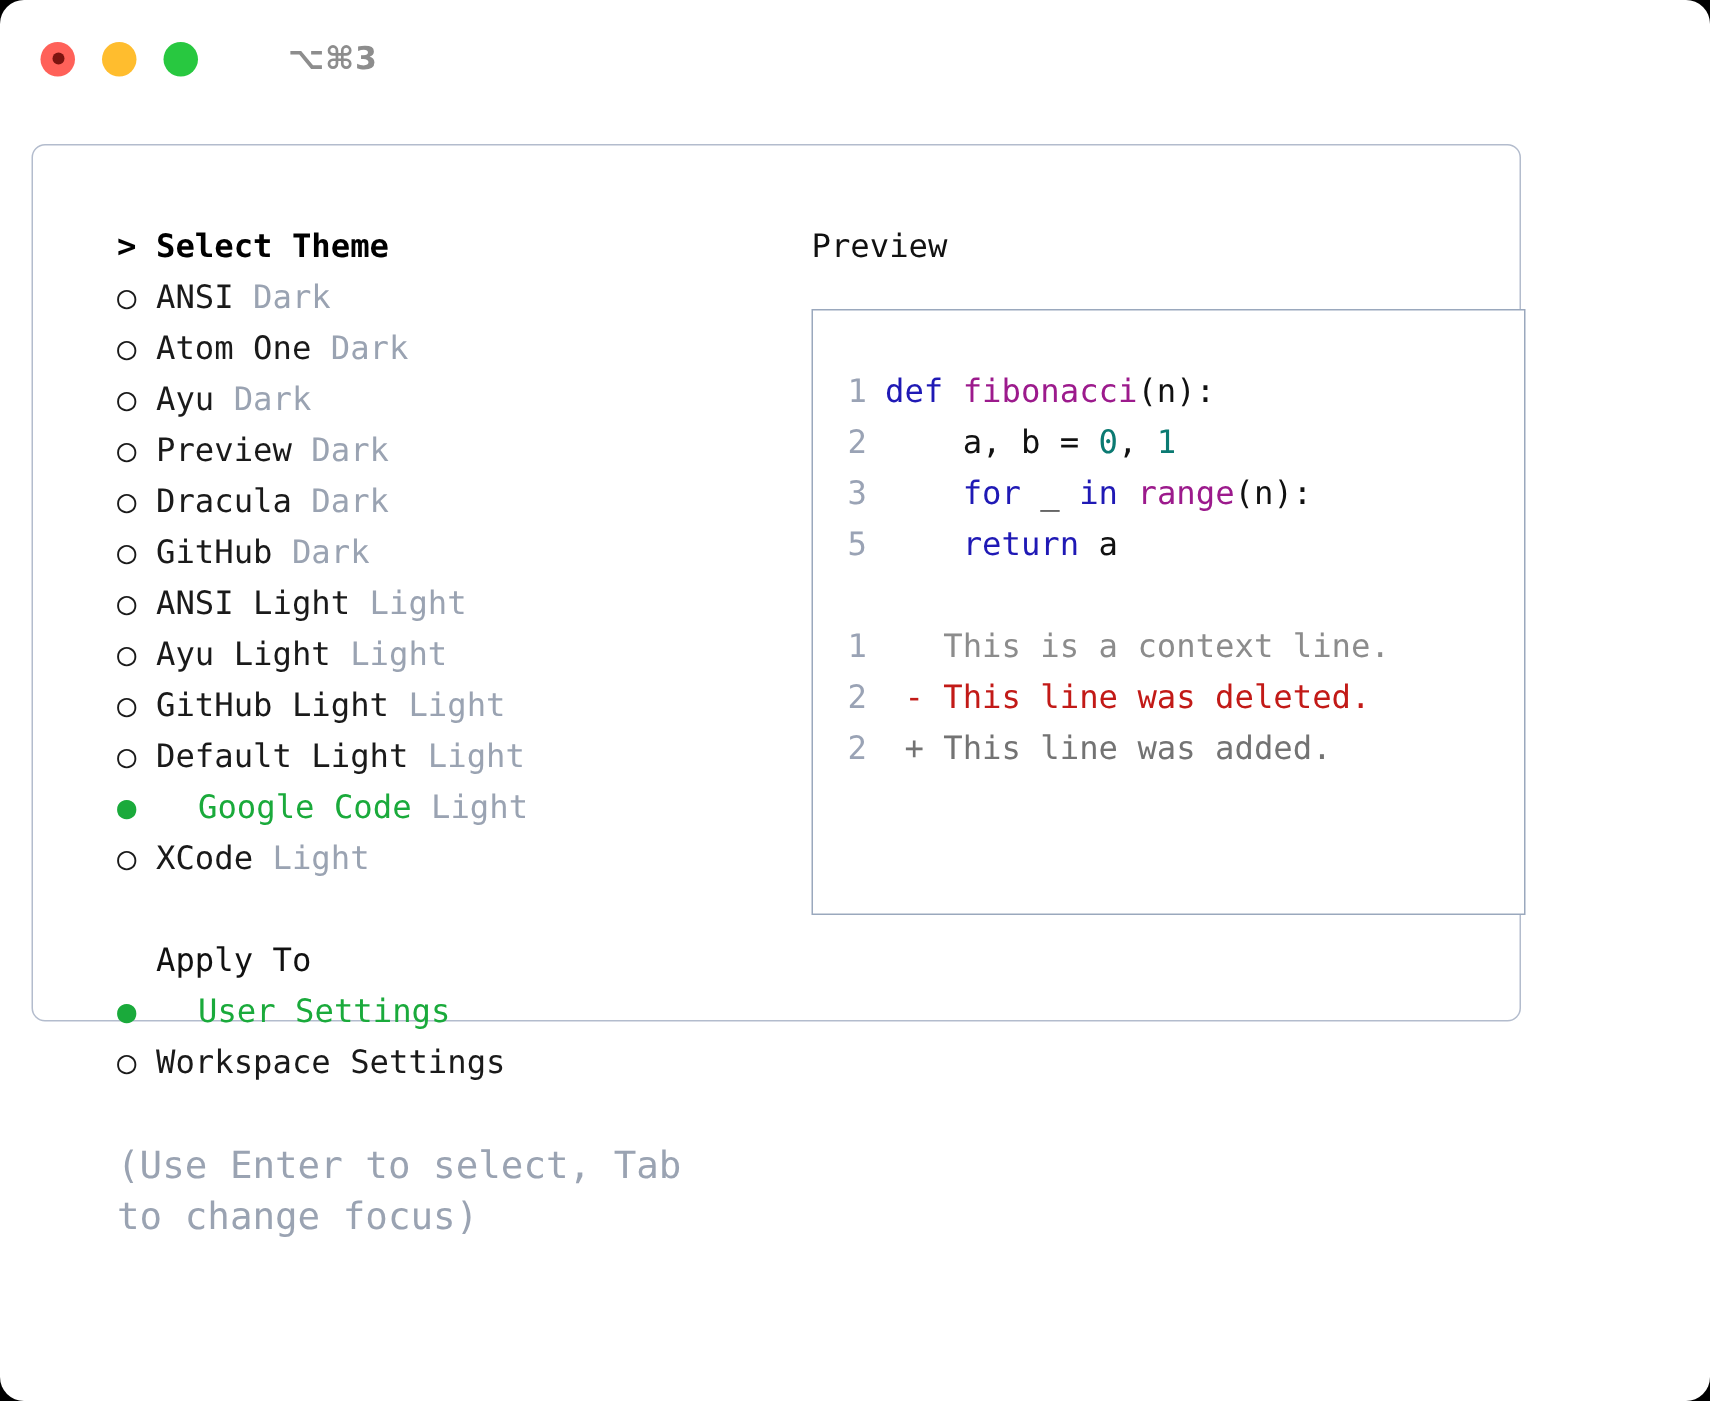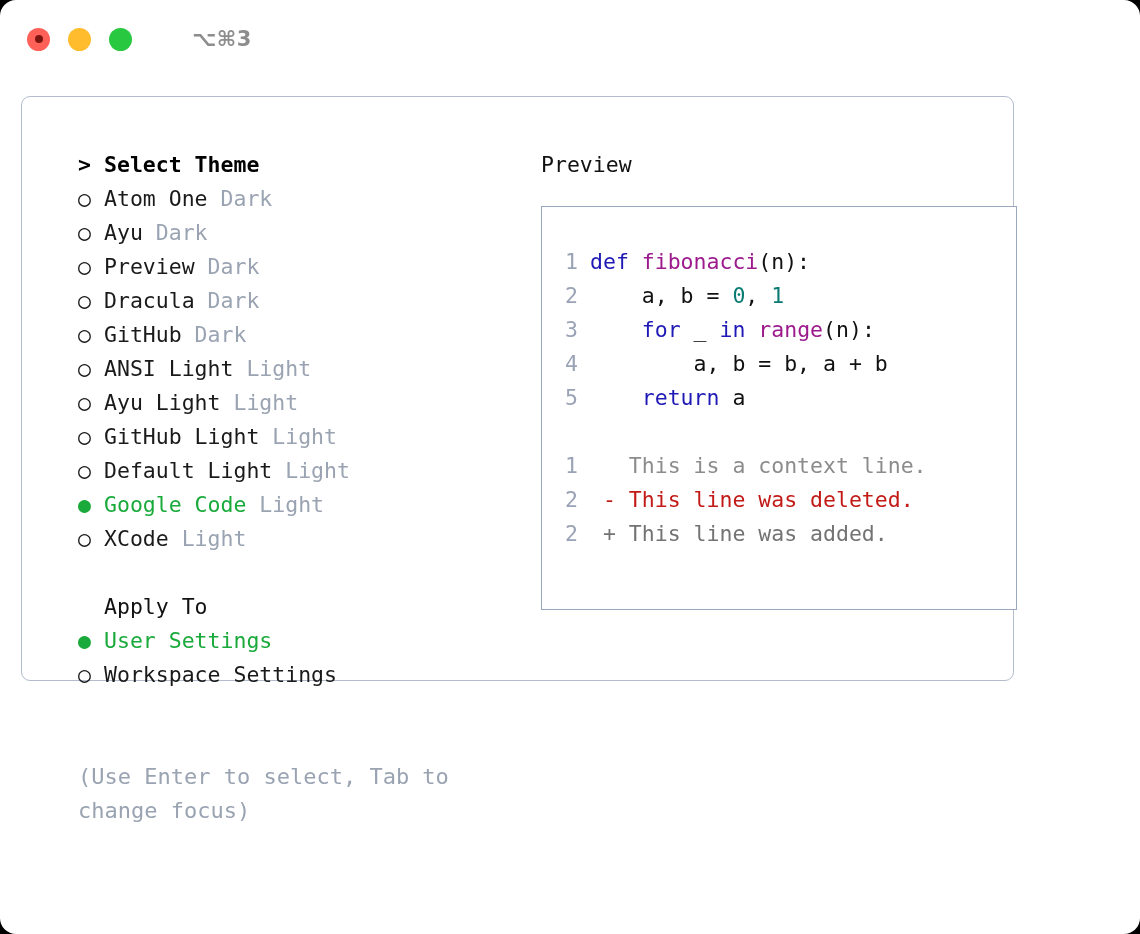--- a/index.html
+++ b/index.html
@@ -116,39 +116,39 @@
     width: 26px;
   }
 
   .bullet {
     display: inline-block;
     width: 26px;
     color: #1a1a1a;
   }
   .bullet.filled { color: #1aaa3b; }
 
-  .label-sel { color: #1aaa3b; }
+  .label-sel { color: #1aaa3b; margin-left: 28px; }
   .suffix {
     color: #9aa3b2;
   }
 
   .section-title {
     font-weight: normal;
     color: #111111;
   }
   .section-title .caret { display: inline-block; width: 26px; }
 
   .spacer-row { height: 34px; }
 
   .hint {
     position: absolute;
     left: 17px;
     top: 663px;
     width: 420px;
-    font-size: 22px;
+    font-size: 25px;
     line-height: 34px;
     color: #9aa3b2;
   }
 
   
   .right-col {
     position: absolute;
     left: 480px;
     top: 51px;
     width: 490px;
@@ -204,20 +204,21 @@
   </div>
 
   <div class="panel">
     <div class="panel-inner">
 
       <div class="left-col">
         <div class="row header-row">
           <span class="caret">&gt;</span><span>Select Theme</span>
         </div>
         <div id="theme-items">
+            <div class="row"><span class="bullet">○</span><span>ANSI</span><span class="suffix"> Dark</span></div>
             <div class="row"><span class="bullet">○</span><span>Atom One</span><span class="suffix"> Dark</span></div>
             <div class="row"><span class="bullet">○</span><span>Ayu</span><span class="suffix"> Dark</span></div>
             <div class="row"><span class="bullet">○</span><span>Preview</span><span class="suffix"> Dark</span></div>
             <div class="row"><span class="bullet">○</span><span>Dracula</span><span class="suffix"> Dark</span></div>
             <div class="row"><span class="bullet">○</span><span>GitHub</span><span class="suffix"> Dark</span></div>
             <div class="row"><span class="bullet">○</span><span>ANSI Light</span><span class="suffix"> Light</span></div>
             <div class="row"><span class="bullet">○</span><span>Ayu Light</span><span class="suffix"> Light</span></div>
             <div class="row"><span class="bullet">○</span><span>GitHub Light</span><span class="suffix"> Light</span></div>
             <div class="row"><span class="bullet">○</span><span>Default Light</span><span class="suffix"> Light</span></div>
             <div class="row"><span class="bullet filled">●</span><span class="label-sel">Google Code</span><span class="suffix"> Light</span></div>
@@ -237,21 +238,20 @@
 
       <div class="hint">(Use Enter to select, Tab to change focus)</div>
 
       <div class="right-col">
         <div class="preview-title">Preview</div>
         <div class="code-box">
           <div id="code-lines">
               <div class="code-line"><span class="ln">1</span><span class="tok-kw">def </span><span class="tok-fn">fibonacci</span><span class="tok-pl">(n):</span></div>
               <div class="code-line"><span class="ln">2</span><span class="tok-pl">    a, b = </span><span class="tok-num">0</span><span class="tok-pl">, </span><span class="tok-num">1</span></div>
               <div class="code-line"><span class="ln">3</span><span class="tok-pl">    </span><span class="tok-kw">for</span><span class="tok-pl"> _ </span><span class="tok-kw">in</span><span class="tok-pl"> </span><span class="tok-fn">range</span><span class="tok-pl">(n):</span></div>
-              <div class="code-line"><span class="ln">4</span><span class="tok-pl">        a, b = b, a + b</span></div>
               <div class="code-line"><span class="ln">5</span><span class="tok-pl">    </span><span class="tok-kw">return</span><span class="tok-pl"> a</span></div>
             </div>
           <div class="blank-line"></div>
           <div id="diff-lines">
               <div class="code-line"><span class="ln">1</span><span class="tok-ctx">   This is a context line.</span></div>
               <div class="code-line"><span class="ln">2</span><span class="tok-del"> - This line was deleted.</span></div>
               <div class="code-line"><span class="ln">2</span><span class="tok-add"> + This line was added.</span></div>
             </div>
         </div>
       </div>

